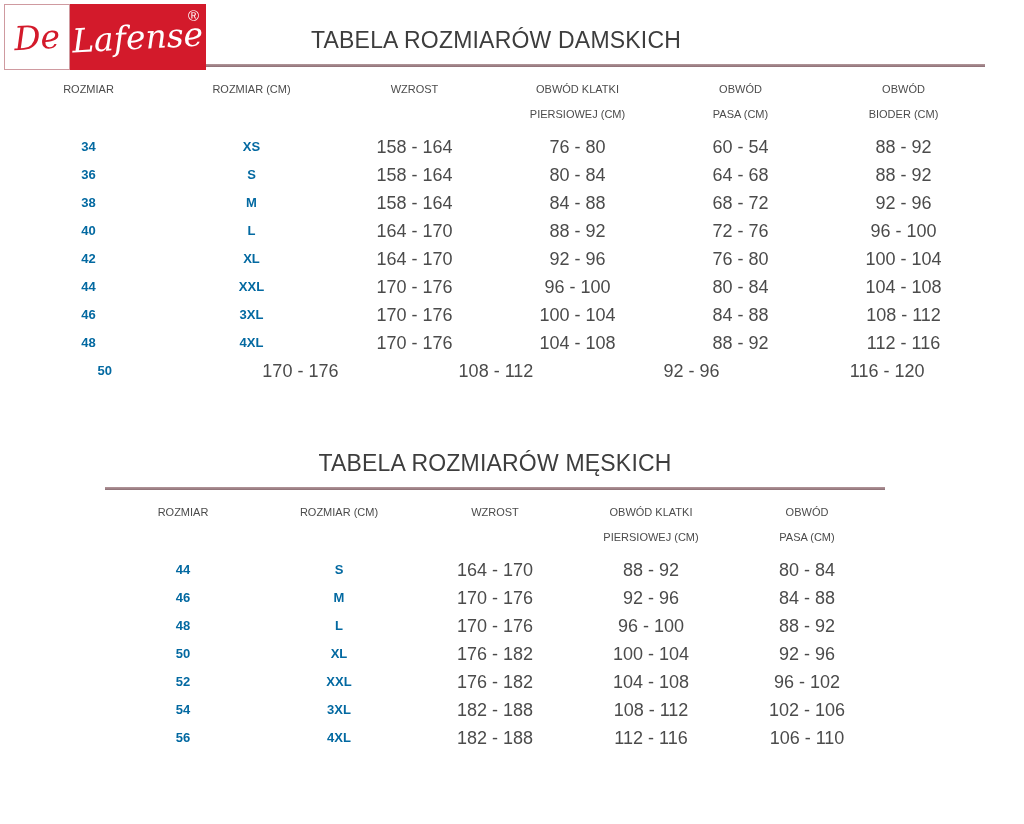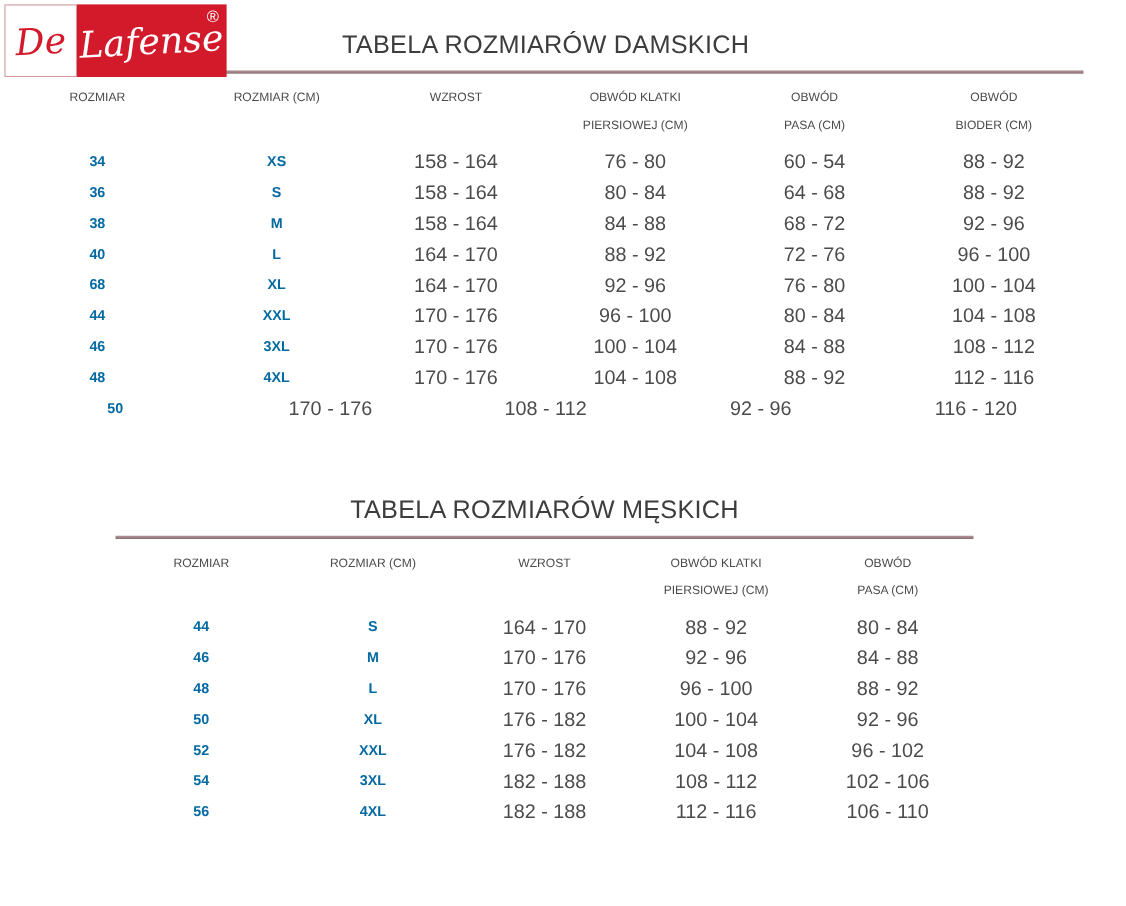--- a/index.html
+++ b/index.html
@@ -110,21 +110,21 @@
       </div>
       <div class="trow">
         <div class="cell bold">40</div>
         <div class="cell bold">L</div>
         <div class="cell">164 - 170</div>
         <div class="cell">88 - 92</div>
         <div class="cell">72 - 76</div>
         <div class="cell">96 - 100</div>
       </div>
       <div class="trow">
-        <div class="cell bold">68</div>
+        <div class="cell bold">42</div>
         <div class="cell bold">XL</div>
         <div class="cell">164 - 170</div>
         <div class="cell">92 - 96</div>
         <div class="cell">76 - 80</div>
         <div class="cell">100 - 104</div>
       </div>
       <div class="trow">
         <div class="cell bold">44</div>
         <div class="cell bold">XXL</div>
         <div class="cell">170 - 176</div>

